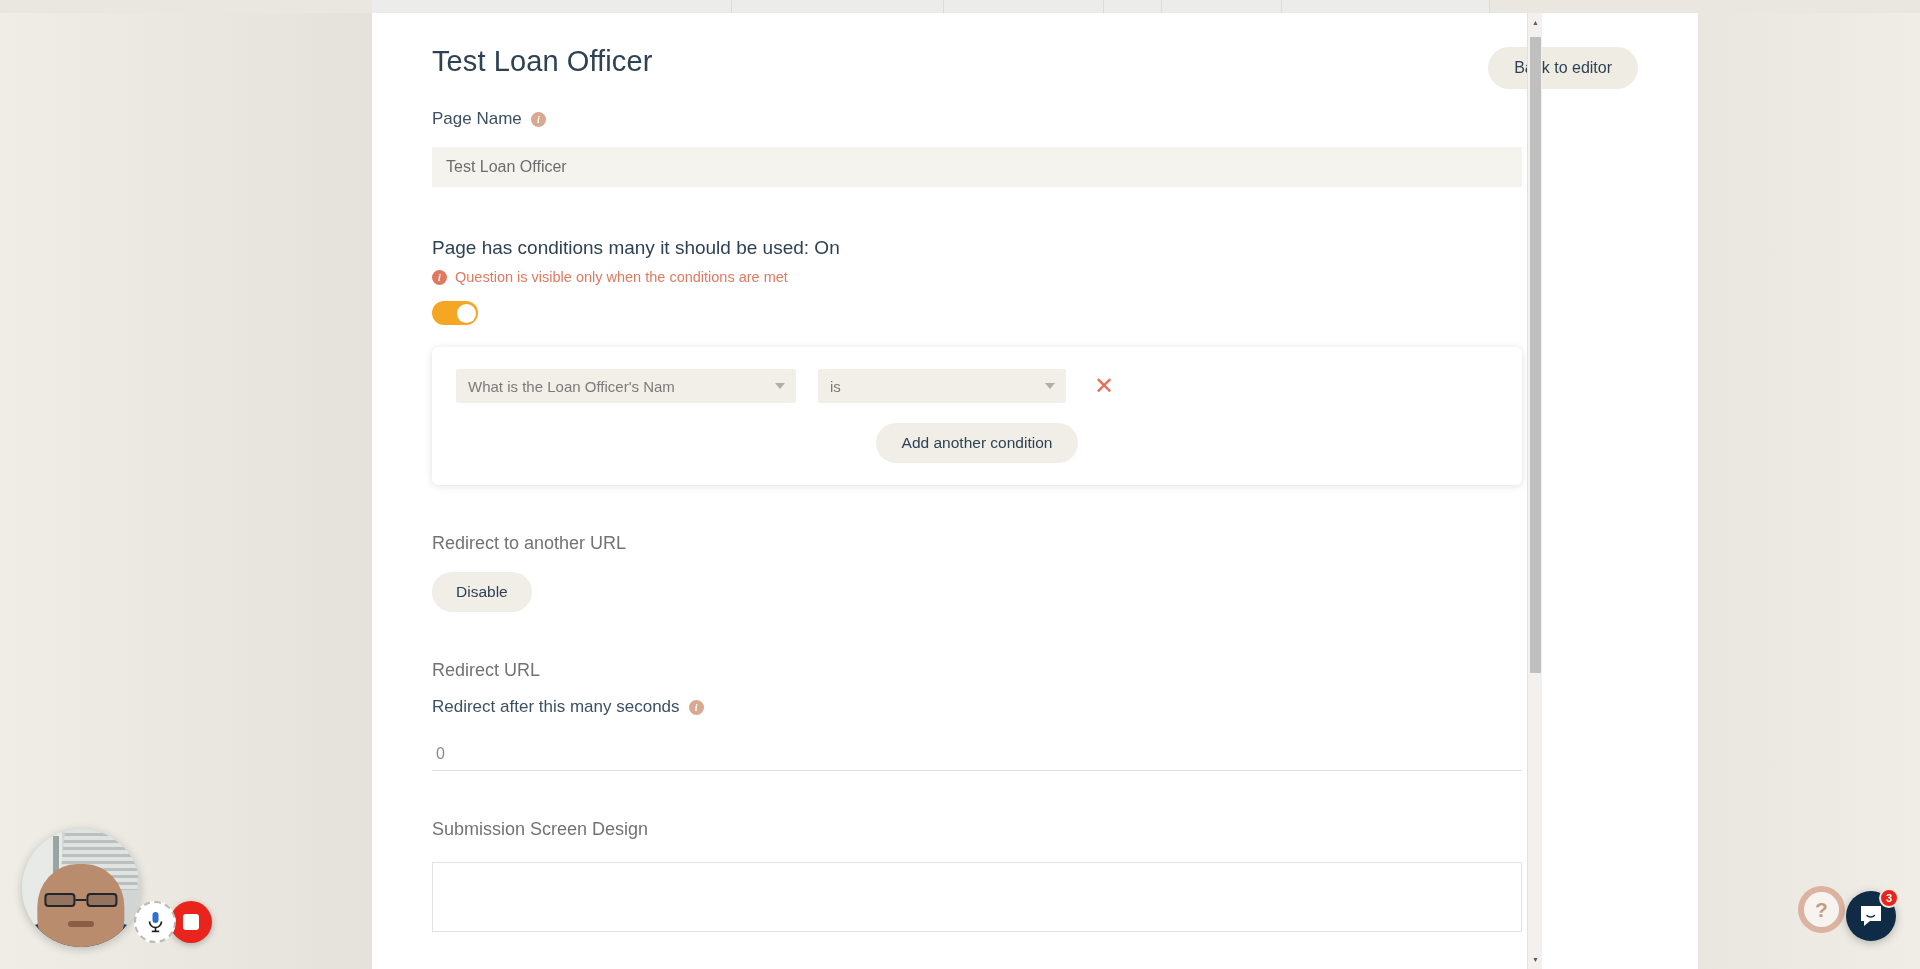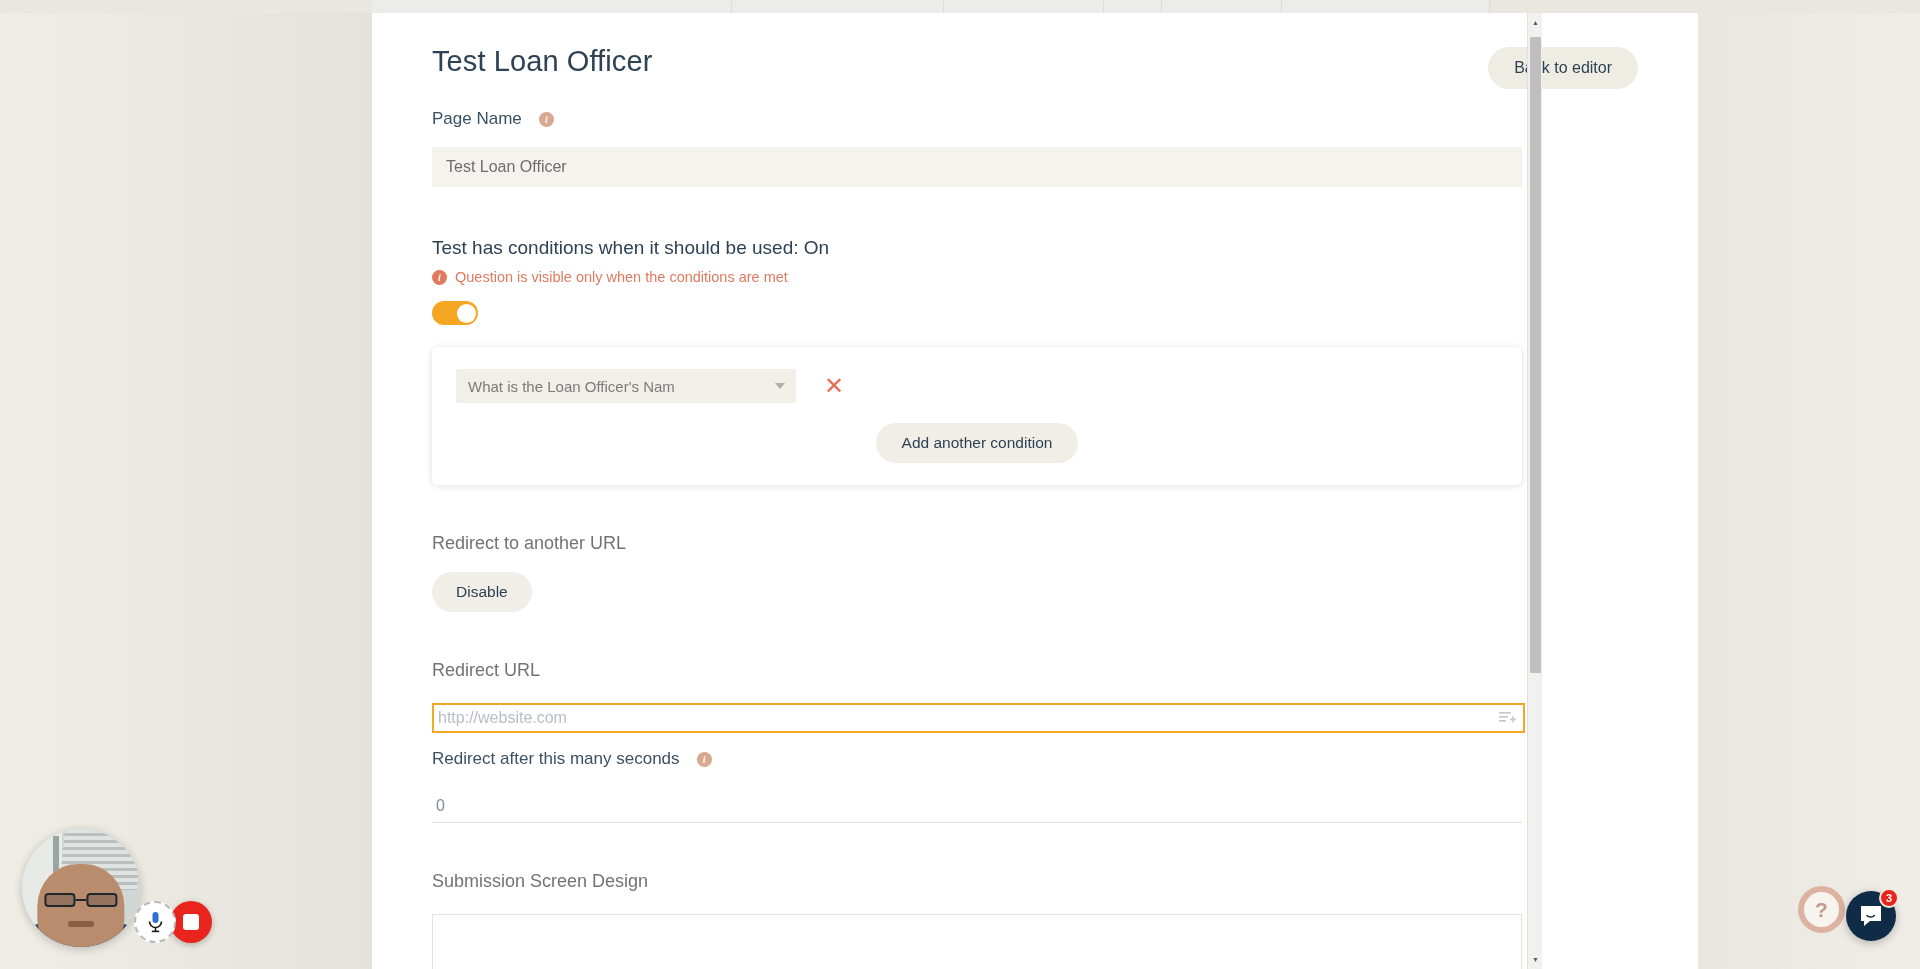--- a/index.html
+++ b/index.html
@@ -43,21 +43,21 @@
 
   
   .head-row { display:flex; align-items:flex-start; justify-content:space-between;
               padding-top:32px; }
   .page-title { font-size:29px; font-weight:400; color:#2f4254; letter-spacing:.1px; }
   .back-btn { background:#efece4; border:none; border-radius:22px;
               padding:12px 26px; font-size:16px; color:#2f4254;
               font-family:inherit; cursor:pointer; margin-top:2px; }
 
   
-  .field-label { font-size:17px; color:#3c5064; display:flex; align-items:center; gap:17px; }
+  .field-label { font-size:17px; color:#3c5064; display:flex; align-items:center; gap:9px; }
   .info-dot { width:15px; height:15px; border-radius:50%; background:#d8a890;
               color:#fff; font-size:10px; font-weight:bold; font-style:italic;
               display:inline-flex; align-items:center; justify-content:center;
               font-family:"Liberation Serif", serif; }
 
   
   .pagename-wrap { margin-top:18px; }
   .text-field {
     width:1090px; height:40px; background:#f5f3ee; border:none;
     font-size:16px; color:#6d6d6d; font-family:inherit;
@@ -203,58 +203,52 @@
       
       <div class="field-label" style="margin-top:20px;">
         <span>Page Name</span>
         <span class="info-dot">i</span>
       </div>
       <div class="pagename-wrap">
         <input class="text-field" type="text" value="Test Loan Officer" style="">
       </div>
 
       
-      <div class="cond-head">Test has conditions when it should be used: On</div>
+      <div class="cond-head">Page has conditions many it should be used: On</div>
       <div class="cond-warn">
         <span class="warn-dot">i</span>
         <span>Question is visible only when the conditions are met</span>
       </div>
       <div class="toggle">
         <div class="knob"></div>
       </div>
 
       <div class="cond-card">
         <div class="cond-row">
           <div class="select w1">
             <span>What is the Loan Officer's Nam</span>
+            <span class="caret"></span>
+          </div>
+          <div class="select w2">
+            <span>is</span>
             <span class="caret"></span>
           </div>
           <div class="del-x">✕</div>
         </div>
         <div class="add-cond-wrap">
           <button class="add-cond">Add another condition</button>
         </div>
       </div>
 
       
       <div class="sec-label">Redirect to another URL</div>
       <button class="disable-btn">Disable</button>
 
       
       <div class="sec-label">Redirect URL</div>
-      <div class="url-wrap">
-        <input class="url-input" type="text" placeholder="http://website.com" style="">
-        <svg class="merge-icon" viewBox="0 0 17 14">
-          <rect x="0" y="1" width="12" height="1.7" fill="#c9c9c9"></rect>
-          <rect x="0" y="5" width="9" height="1.7" fill="#c9c9c9"></rect>
-          <rect x="0" y="9" width="7" height="1.7" fill="#c9c9c9"></rect>
-          <rect x="11" y="7.6" width="6" height="1.7" fill="#c9c9c9"></rect>
-          <rect x="13.2" y="5.4" width="1.7" height="6" fill="#c9c9c9"></rect>
-        </svg>
-      </div>
 
       
       <div class="field-label" style="margin-top:16px;">
         <span>Redirect after this many seconds</span>
         <span class="info-dot">i</span>
       </div>
       <div class="num-wrap">
         <input class="num-input" type="text" value="0" style="">
       </div>
 

